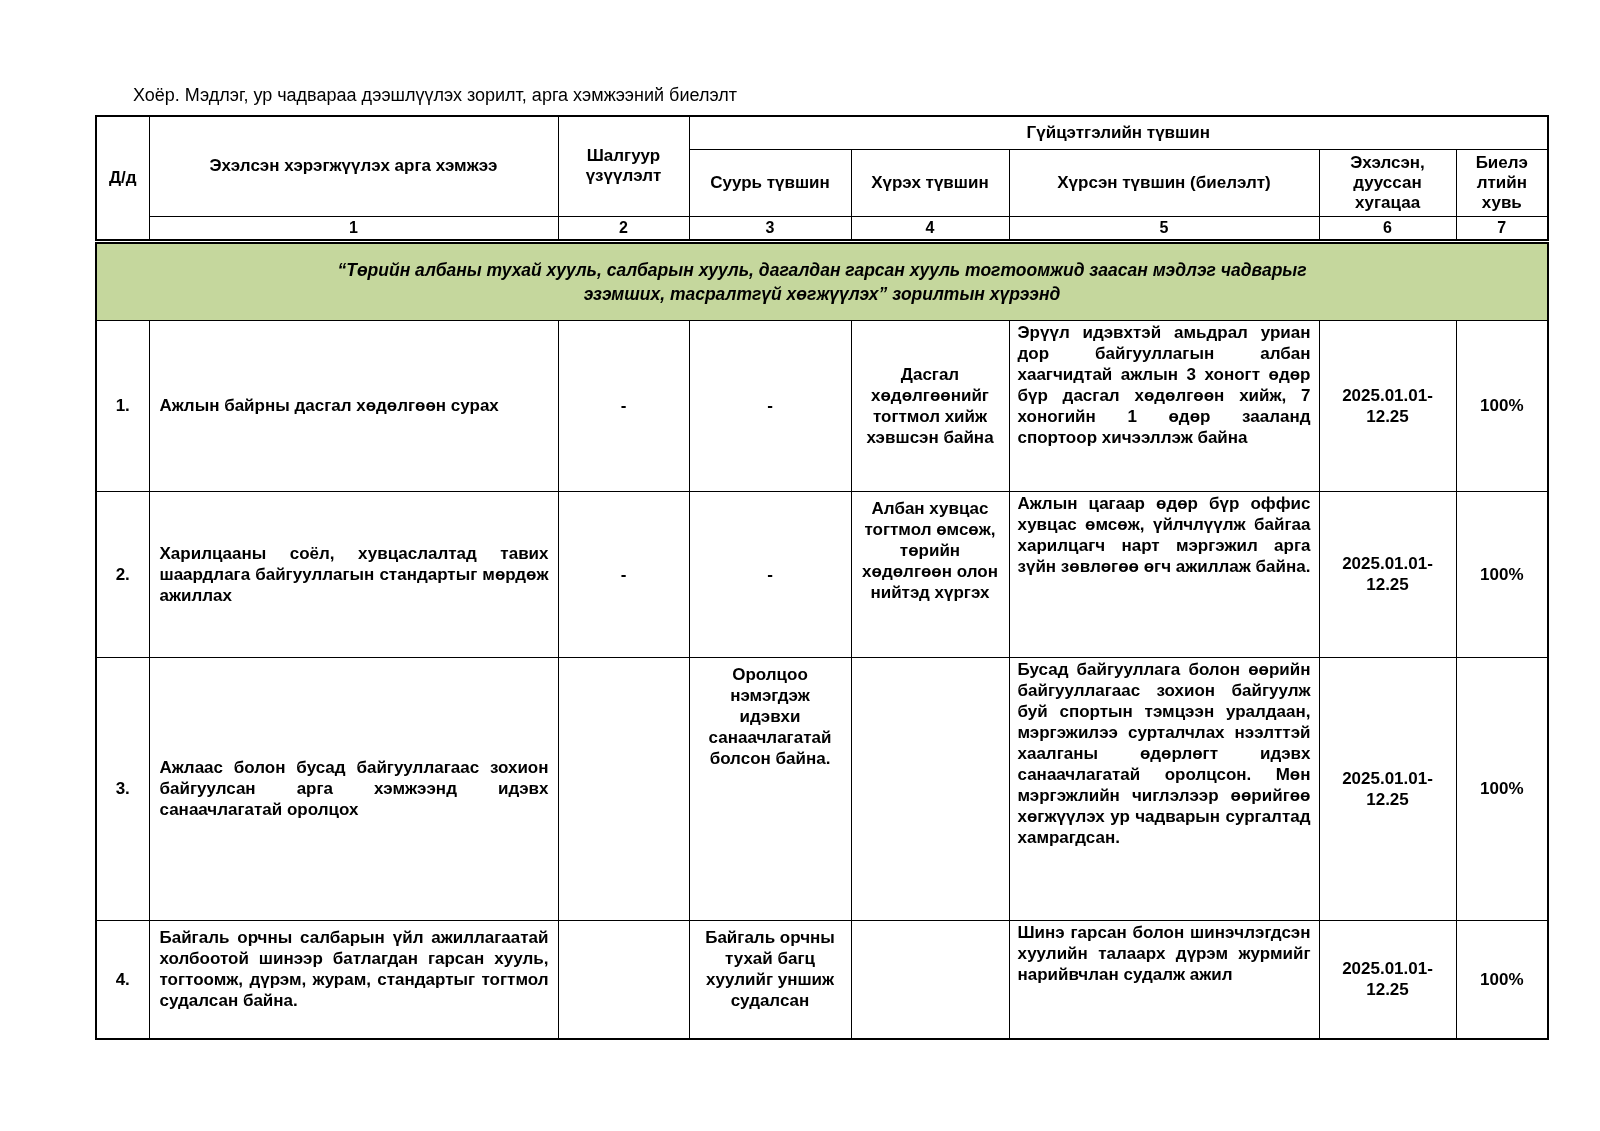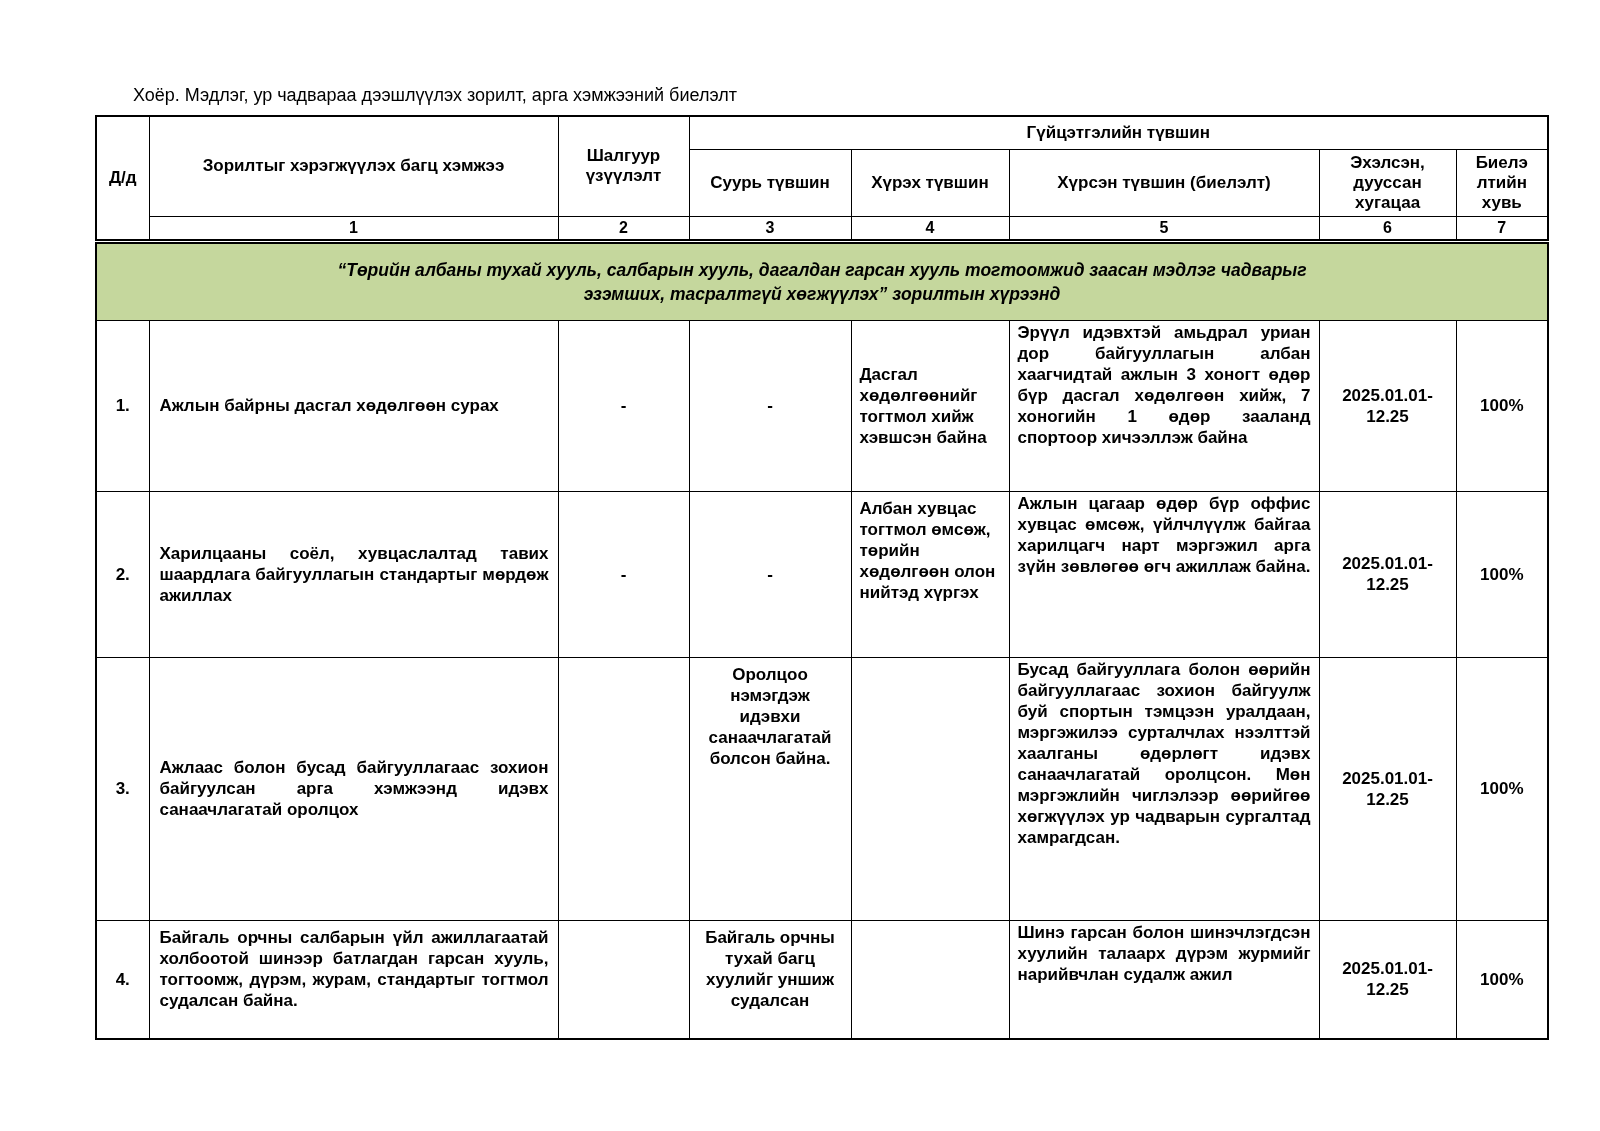--- a/index.html
+++ b/index.html
@@ -57,21 +57,21 @@
   .banner-inner { max-width: 1045px; margin: 12px auto; }
   
   tr.r1 { height: 171px; }
   tr.r2 { height: 166px; }
   tr.r3 { height: 263px; }
   tr.r4 { height: 119px; }
   td.c-num { text-align: center; }
   td.c1 { text-align: justify; padding-left: 10px; padding-right: 9px; }
   td.c2 { text-align: center; }
   td.c3 { text-align: center; }
-  td.c4 { text-align: left; }
+  td.c4 { text-align: center; }
   td.c5 { text-align: justify; vertical-align: top; padding-top: 1px; }
   td.c6 { text-align: center; }
   td.c7 { text-align: center; }
   td.vtop { vertical-align: top; padding-top: 6px; }
 </style>
 </head>
 <body>
 
 <div class="doc-title">Хоёр. Мэдлэг, ур чадвараа дээшлүүлэх зорилт, арга хэмжээний биелэлт</div>
 
@@ -83,21 +83,21 @@
       <col style="width:162px">
     <col style="width:158px">
       <col style="width:310px">
       <col style="width:137px">
       <col style="width:92px">
   </colgroup>
 
   <tbody>
       <tr class="h1">
     <td class="hcell" rowspan="3">Д/д</td>
-    <td class="hcell" rowspan="2">Зорилтыг хэрэгжүүлэх багц хэмжээ</td>
+    <td class="hcell" rowspan="2">Эхэлсэн хэрэгжүүлэх арга хэмжээ</td>
     <td class="hcell" rowspan="2">Шалгуур үзүүлэлт</td>
     <td class="hcell" colspan="5">Гүйцэтгэлийн түвшин</td>
   </tr>
 
   <tr class="h2">
     <td class="hcell">Суурь түвшин</td>
     <td class="hcell">Хүрэх түвшин</td>
     <td class="hcell">Хүрсэн түвшин (биелэлт)</td>
     <td class="hcell">Эхэлсэн, дууссан хугацаа</td>
     <td class="hcell">Биелэ​лтийн хувь</td>

